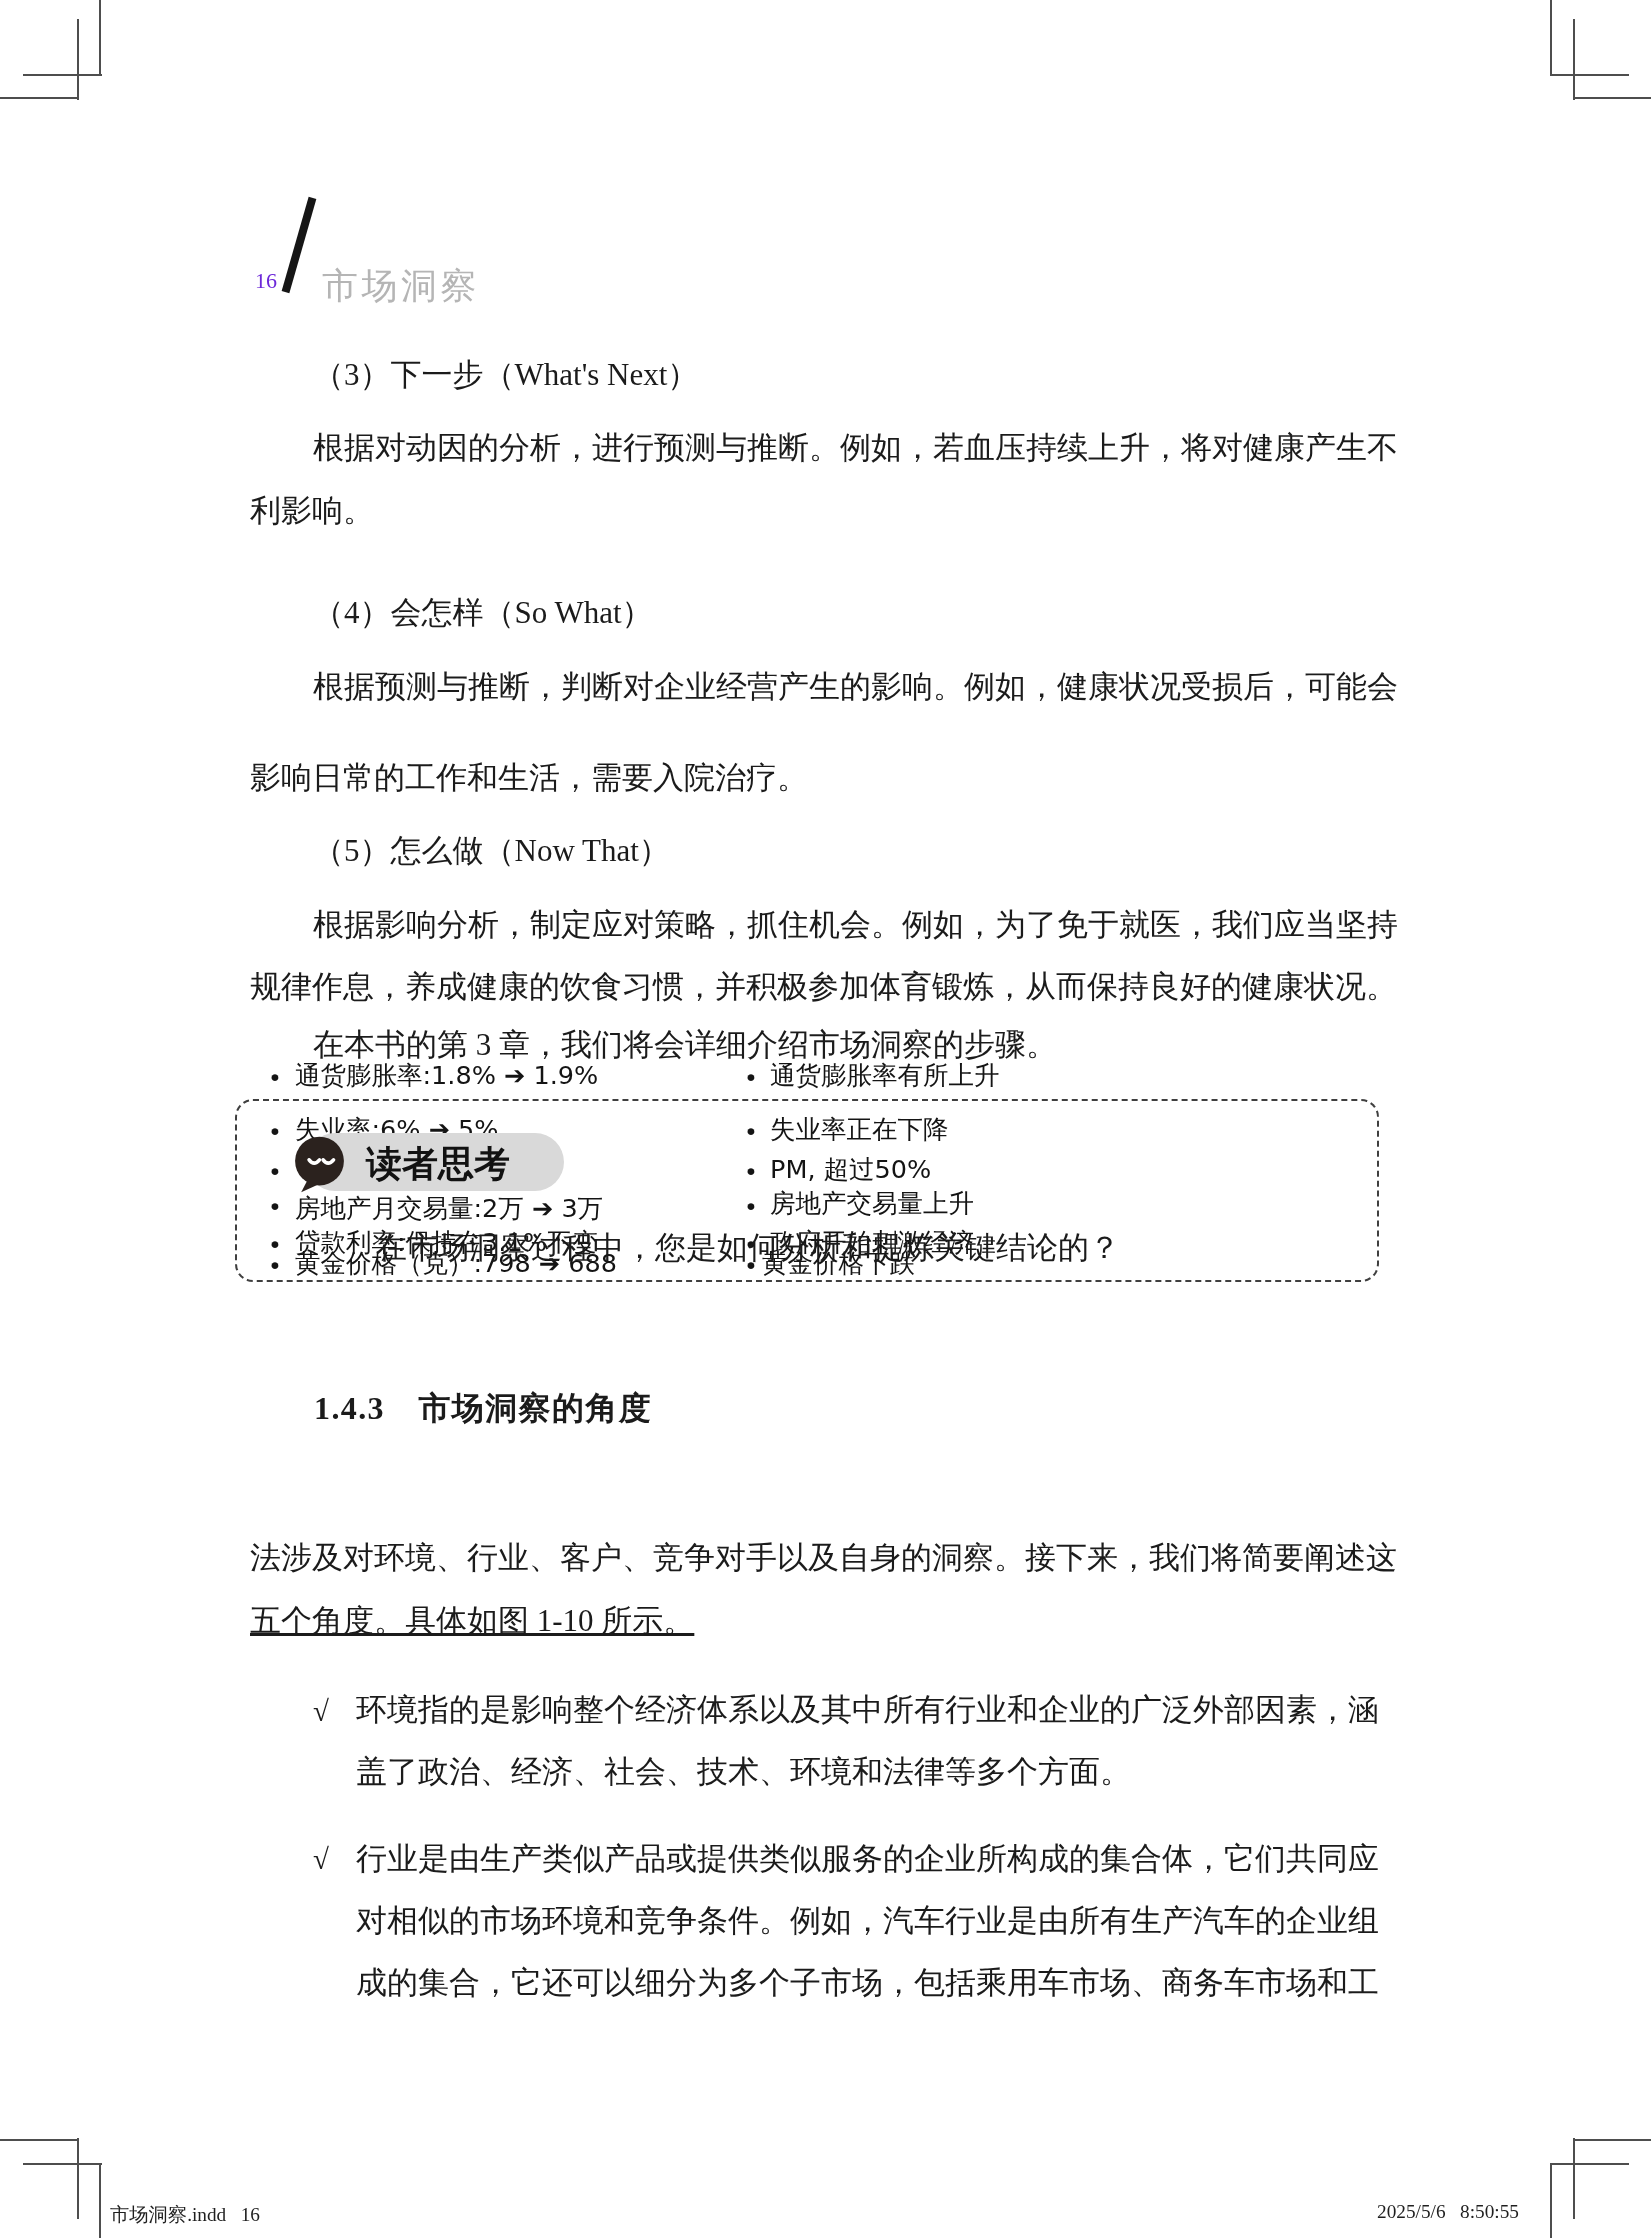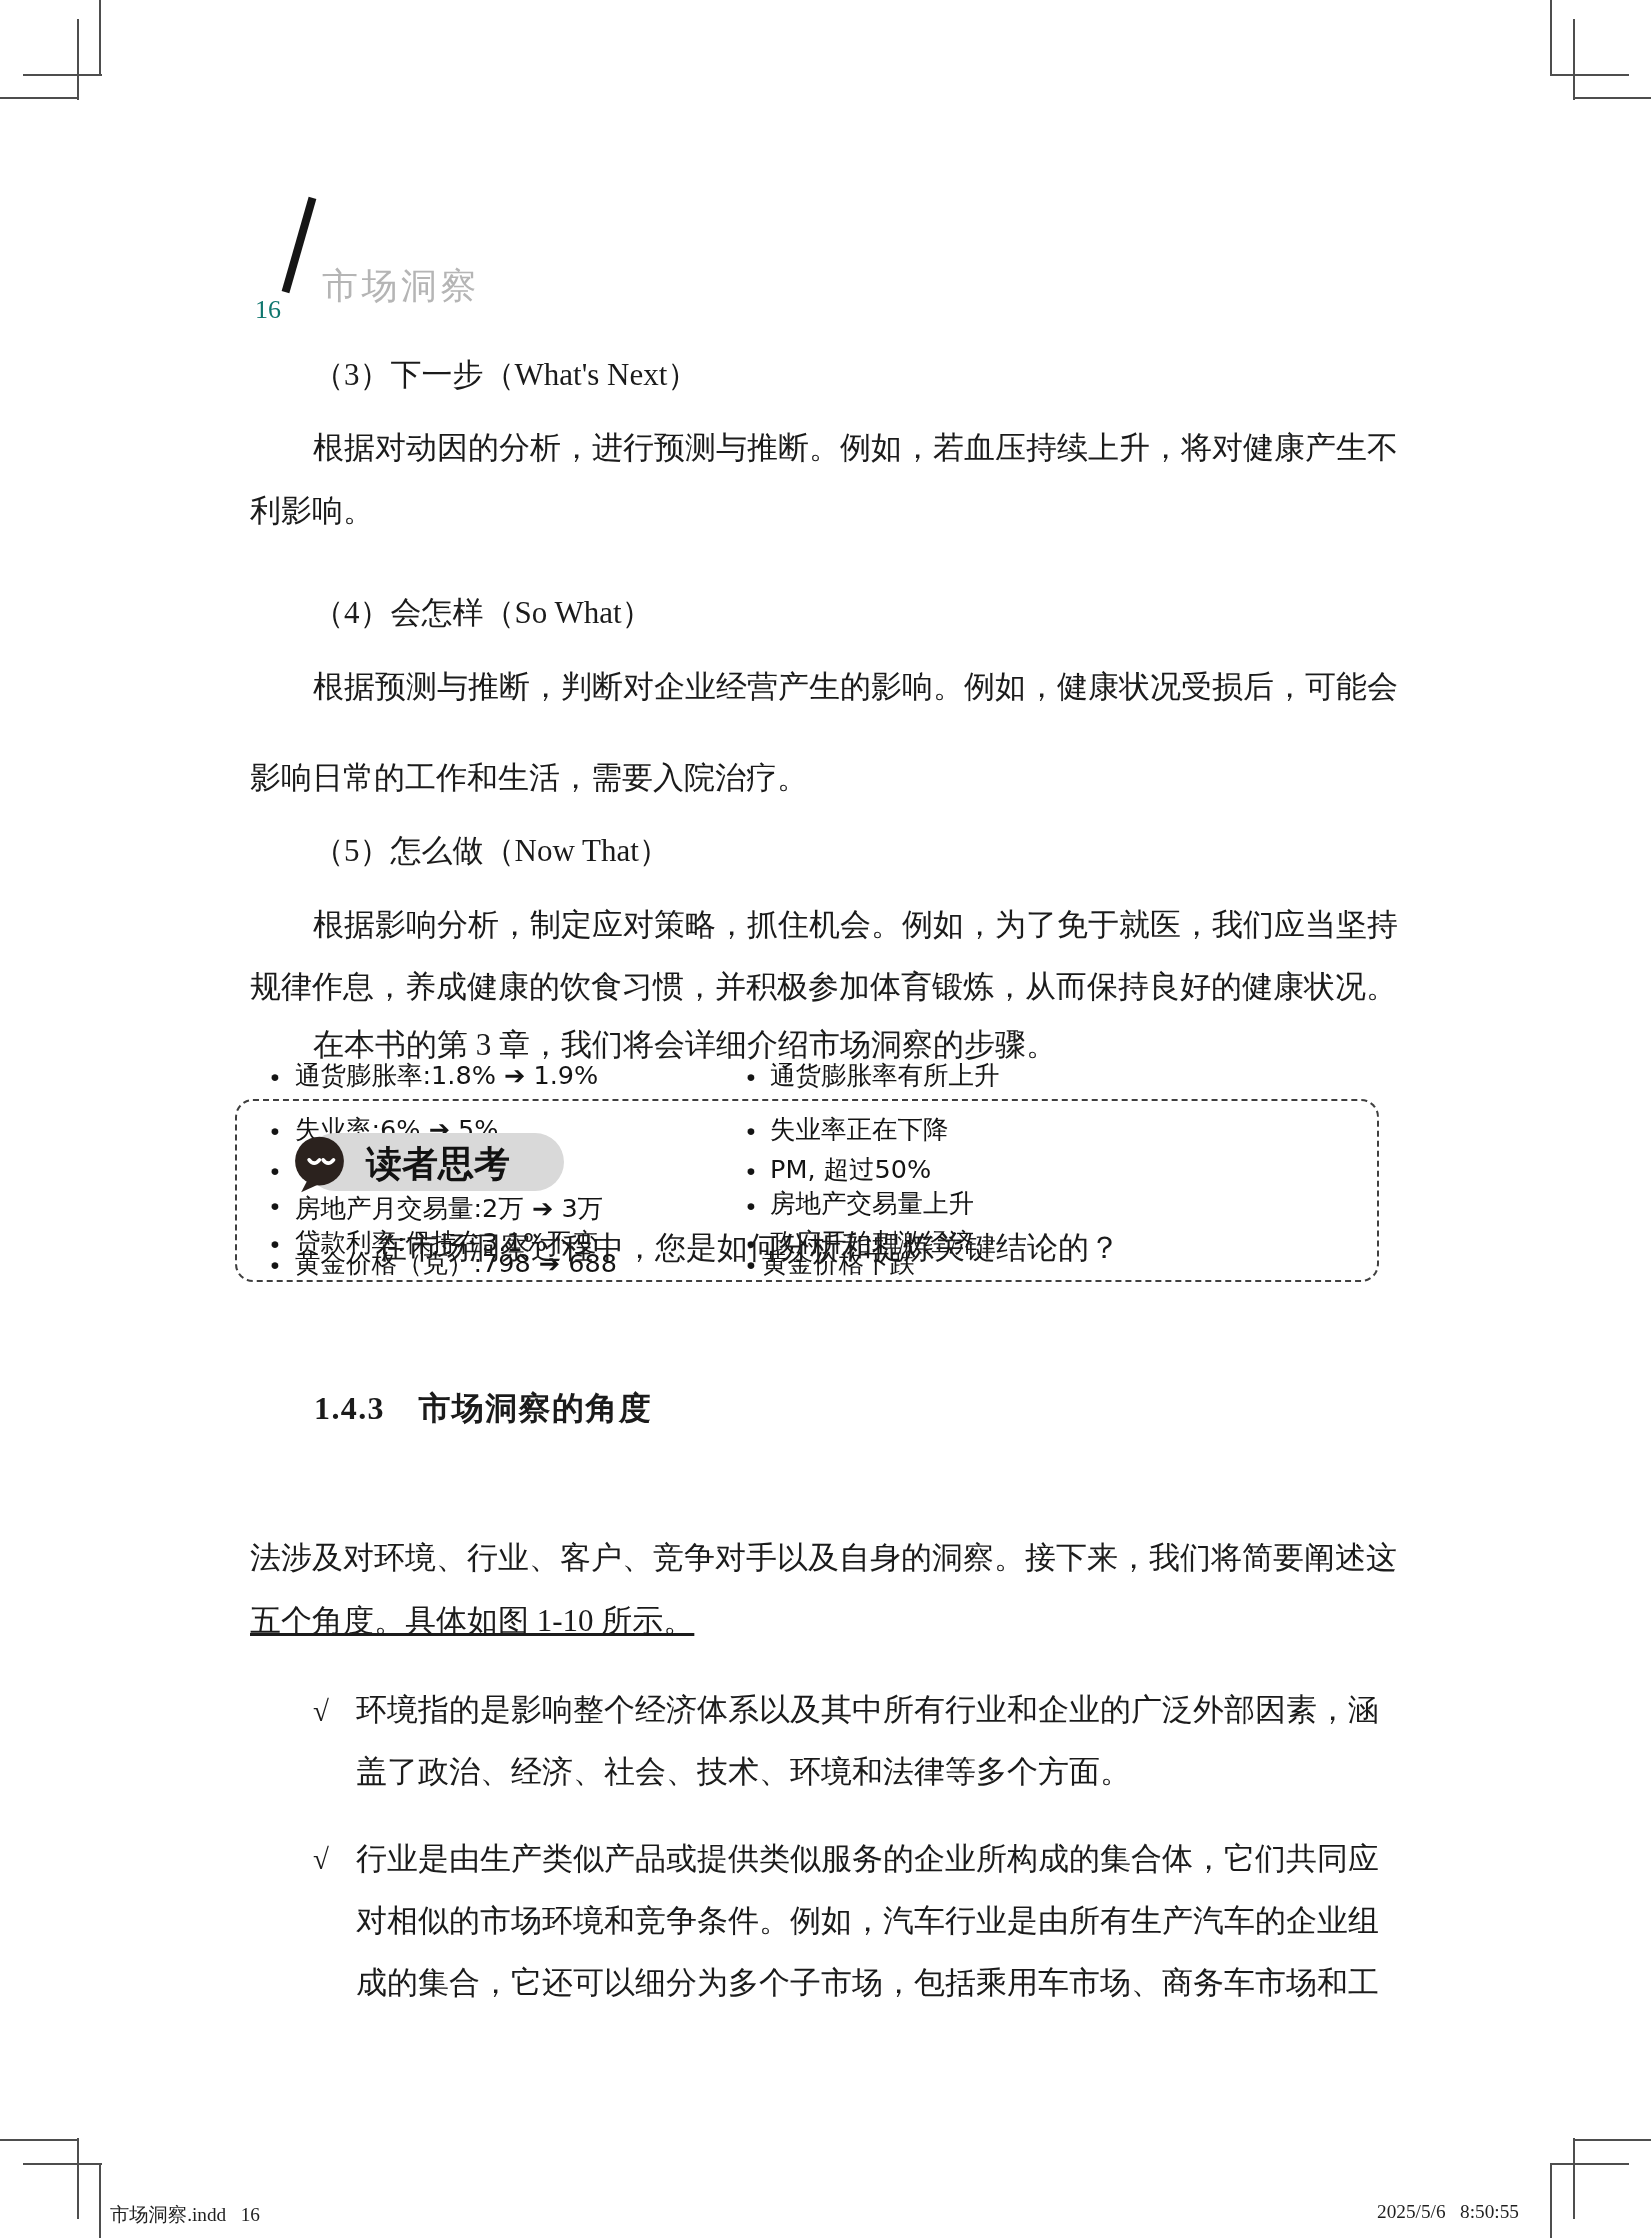--- a/index.html
+++ b/index.html
@@ -2,21 +2,21 @@
 <html style="font-size:11px"><head>
 <meta charset="utf-8">
 <style>
   html,body{margin:0;padding:0;background:#e8e8e8;}
   #page{position:relative;width:1651px;height:2239px;background:#ffffff;overflow:hidden;
         font-family:"Liberation Serif","DejaVu Serif",serif;color:#1b1b1b;}
   .line{position:absolute;white-space:nowrap;font-size:31px;line-height:1.25;color:#1b1b1b;
         font-family:"Liberation Serif","DejaVu Serif",serif;}
   .h143{font-weight:bold;font-size:32px;letter-spacing:1.4px;}
   .check{position:absolute;white-space:nowrap;font-size:29px;line-height:1.25;}
-  .pageno{position:absolute;left:255px;top:268px;font-size:26px;color:#0f766e;margin-top:27px;}
+  .pageno{position:absolute;left:255px;top:268px;font-size:22px;color:#6d28d9;}
   .slash{position:absolute;left:295px;top:196px;width:7.6px;height:98px;background:#161616;
          transform:rotate(16deg);}
   .htitle{position:absolute;left:322px;top:262px;font-size:36px;color:#b5b5b5;letter-spacing:3.5px;
           font-family:"Liberation Sans","DejaVu Sans",sans-serif;}
   .figtext{position:absolute;white-space:nowrap;font-size:25.5px;line-height:1;color:#141414;
            font-family:"DejaVu Sans","Liberation Sans",sans-serif;}
   .figdot{position:absolute;font-size:23.5px;line-height:1;color:#141414;
           font-family:"DejaVu Sans","Liberation Sans",sans-serif;}
   .wavybox{position:absolute;left:235px;top:1099px;width:1140px;height:179px;
            border:2.1px dashed #3f3f3f;border-radius:18px;background:transparent;}

